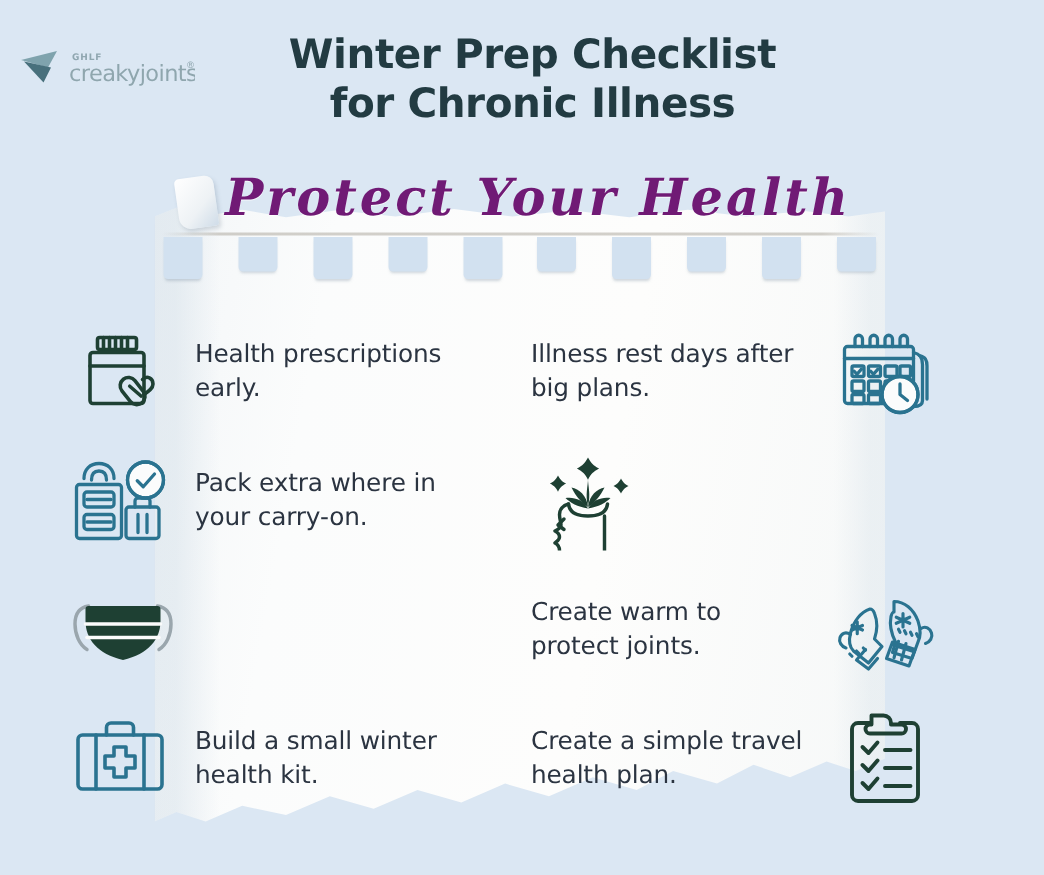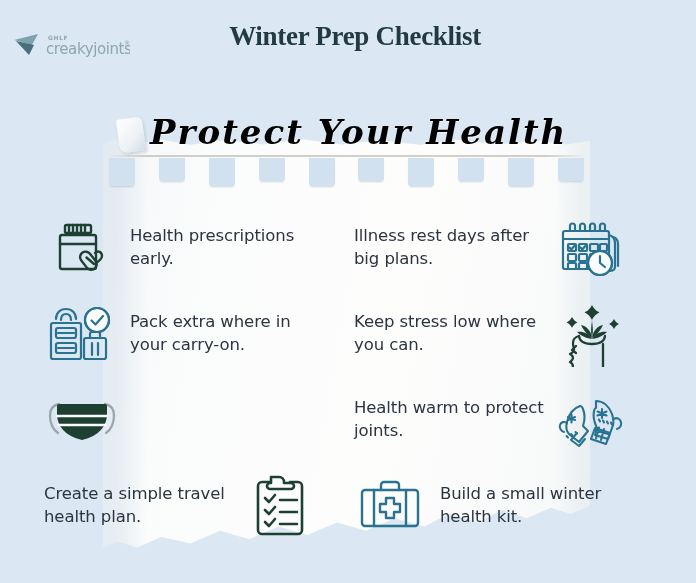--- a/index.html
+++ b/index.html
@@ -36,21 +36,21 @@
     top: 20px;
     width: 470px;
     text-align: center;
     color: #223b42;
     font-family: "DejaVu Sans", sans-serif;
     font-weight: bold;
     font-size: 27px;
     line-height: 1.23;
     letter-spacing: -0.3px;
   }
-  .title-line { display: block; white-space: nowrap; font-family: Liberation Serif, serif; }
+  .title-line { display: block; white-space: nowrap; }
 
   
   .paper {
     position: absolute;
     left: 103px;
     top: 136px;
     width: 487px;
     height: 420px;
     background: linear-gradient(100deg, #f3f6f8 0%, #fbfcfc 22%, #fdfdfc 60%, #f6f8f8 100%);
     box-shadow: 0 2px 10px rgba(40,70,90,0.10);
@@ -129,21 +129,21 @@
     box-shadow: 1px 2px 3px rgba(90,110,130,0.25);
   }
 
   
   .script {
     position: absolute;
     left: 150px;
     top: 112px;
     width: 400px;
     text-align: center;
-    color: #000000;
+    color: #701a75;
     font-family: "DejaVu Serif", serif;
     font-style: italic;
     font-weight: bold;
     font-size: 34px;
     letter-spacing: 2px;
     white-space: nowrap;
     text-shadow: 0 1px 0 rgba(255,255,255,0.7);
   }
 
   
@@ -198,20 +198,21 @@
         <path d="M4 13 L22 17 L17 27 Z" fill="#48707c"></path>
       </g>
       <text x="36" y="12" font-family="DejaVu Sans, sans-serif" font-size="6" font-weight="bold" fill="#90a7b0" letter-spacing="0.6">GHLF</text>
       <text x="34" y="26" font-family="DejaVu Sans, sans-serif" font-size="15" fill="#8fa6ae" letter-spacing="-0.4">creakyjoints</text>
       <text x="112" y="17" font-family="DejaVu Sans, sans-serif" font-size="6" fill="#8fa6ae">®</text>
     </svg>
   </div>
 
   <div class="title">
     <span class="title-line">Winter Prep Checklist</span>
+    <span class="title-line">for Chronic Illness</span>
   </div>
 
   <div class="paper"></div>
   <div class="paper-shade"></div>
   <div class="tear-line"></div>
 
   <div class="tab-row">
     <div class="tab"></div>
     <div class="tab short"></div>
     <div class="tab"></div>
@@ -287,21 +288,20 @@
           <path d="M44 40v12M50 40v12"></path>
           <circle cx="49" cy="17" r="12" fill="#fbfcfc"></circle>
           <circle cx="49" cy="17" r="12"></circle>
           <path d="M43.5 17.5l4 4 7.5-8.5"></path>
         </svg>
       </div>
       <div class="item-text">Pack extra where in your carry-on.</div>
     </div>
 
     <div class="item right">
-      <div class="item-text">Keep stress low where you can.</div>
       <div class="icon-box">
         <svg width="66" height="66" viewBox="0 0 66 66" fill="none" stroke="#1e4033" stroke-width="2.3" stroke-linecap="round" stroke-linejoin="round">
           <path d="M33 4c2.2 4 3.4 5.2 7.4 7.4-4 2.2-5.2 3.4-7.4 7.4-2.2-4-3.4-5.2-7.4-7.4C29.6 9.2 30.8 8 33 4z" fill="#1e4033" stroke="none"></path>
           <path d="M13 16c1.6 2.9 2.5 3.8 5.4 5.4-2.9 1.6-3.8 2.5-5.4 5.4-1.6-2.9-2.5-3.8-5.4-5.4 2.9-1.6 3.8-2.5 5.4-5.4z" fill="#1e4033" stroke="none"></path>
           <path d="M55 18c1.5 2.7 2.3 3.5 5 5-2.7 1.5-3.5 2.3-5 5-1.5-2.7-2.3-3.5-5-5 2.7-1.5 3.5-2.3 5-5z" fill="#1e4033" stroke="none"></path>
           <path d="M33 36c-2-7 0-13 0-18 0 5 2 11 0 18z" fill="#1e4033" stroke="none"></path>
           <path d="M33 37c-6-4-9-9-11-13 5 1 10 5 11 13z" fill="#1e4033" stroke="none"></path>
           <path d="M33 37c6-4 9-9 11-13-5 1-10 5-11 13z" fill="#1e4033" stroke="none"></path>
           <path d="M33 38c-7-1-12-4-15-7 5-1 12 1 15 7z" fill="#1e4033" stroke="none"></path>
           <path d="M33 38c7-1 12-4 15-7-5-1-12 1-15 7z" fill="#1e4033" stroke="none"></path>
@@ -318,60 +318,60 @@
           <path d="M13 12c-6 1-9 5-9 12s3 14 8 17" stroke="#9aa6ad" stroke-width="2.3" fill="none"></path>
           <path d="M59 12c6 1 9 5 9 12s-3 14-8 17" stroke="#9aa6ad" stroke-width="2.3" fill="none"></path>
           <path d="M13 12h46c1.2 0 2 .8 2 2v8c0 12-8 22-25 26C19 44 11 34 11 22v-8c0-1.2.8-2 2-2z" fill="#1e4033"></path>
           <path d="M11 24h50" stroke="#fbfcfc" stroke-width="2.4"></path>
           <path d="M12 33h48" stroke="#fbfcfc" stroke-width="2.4"></path>
         </svg>
       </div>
     </div>
 
     <div class="item right">
-      <div class="item-text">Health warm to protect joints.</div>
+      <div class="item-text">Create warm to protect joints.</div>
       <div class="icon-box">
         <svg width="68" height="62" viewBox="0 0 68 62" fill="none" stroke="#2a7390" stroke-width="2.1" stroke-linecap="round" stroke-linejoin="round">
 
           <path d="M22 17c-6 2-11 8-13 16-1.5 6 0 10 2 12l10 8 9-11-5-5c2-6 2-12 0-17-.7-2-1.6-3-3-3z"></path>
           <path d="M9 34c-3-2-6-1-7 2-1 3 1 6 4 7"></path>
           <path d="M19 44l-6 7 8 6 6-7"></path>
           <path d="M13.5 25.5v8M10 28l7 3M10 31l7-3"></path>
           <path d="M8.5 47l1.5 1.5M13 45l1.5 1.5M17.5 43l1.5 1.5"></path>
 
           <path d="M38 12c7 0 13 5 16 13 2 6 1.5 11 0 14l-4 11-13-4 2-7c-3-6-4-12-3-17 .5-2 1-3 2-3z"></path>
           <path d="M56 30c3-2 6 0 7 3 1 3-1 6-4 7"></path>
           <path d="M37 39l-4 11 15 5 4-11z"></path>
           <path d="M37.5 41l14 4.5M41 38.5l-3 11M46 40l-3 11"></path>
           <path d="M44 20v9M39.5 22.5l9 4M39.5 26.5l9-4"></path>
           <path d="M49 32.5l1 2M53 33.5l1 2M45 31.5l1 2M41 30.5l1 2"></path>
         </svg>
       </div>
+    </div>
+
+    <div class="item left">
+      <div class="icon-box">
+        <svg width="66" height="56" viewBox="0 0 66 56" fill="none" stroke="#2a7390" stroke-width="2.4" stroke-linecap="round" stroke-linejoin="round">
+          <path d="M22 12V7a3 3 0 0 1 3-3h12a3 3 0 0 1 3 3v5"></path>
+          <path d="M6 12h50a3 3 0 0 1 3 3v30a3 3 0 0 1-3 3H6a3 3 0 0 1-3-3V15a3 3 0 0 1 3-3z"></path>
+          <path d="M15 12v36M47 12v36"></path>
+          <path d="M27 20h8v6h6v8h-6v6h-8v-6h-6v-8h6z"></path>
+        </svg>
+      </div>
+      <div class="item-text">Build a small winter health kit.</div>
     </div>
 
     <div class="item right">
       <div class="item-text">Create a simple travel health plan.</div>
       <div class="icon-box">
         <svg width="56" height="64" viewBox="0 0 56 64" fill="none" stroke="#1e4033" stroke-width="2.6" stroke-linecap="round" stroke-linejoin="round">
           <path d="M16 8h-8a4 4 0 0 0-4 4v44a4 4 0 0 0 4 4h36a4 4 0 0 0 4-4V12a4 4 0 0 0-4-4h-8"></path>
           <path d="M17 3h8a5 5 0 0 1 5 5v1h7a3 3 0 0 1 0 6H16a3 3 0 0 1 0-6h1z"></path>
           <path d="M11 24l4 4 6-7"></path>
           <path d="M11 36l4 4 6-7"></path>
           <path d="M11 48l4 4 6-7"></path>
           <path d="M26 26h17M26 38h17M26 50h17"></path>
         </svg>
       </div>
     </div>
 
-    <div class="item left">
-      <div class="icon-box">
-        <svg width="66" height="56" viewBox="0 0 66 56" fill="none" stroke="#2a7390" stroke-width="2.4" stroke-linecap="round" stroke-linejoin="round">
-          <path d="M22 12V7a3 3 0 0 1 3-3h12a3 3 0 0 1 3 3v5"></path>
-          <path d="M6 12h50a3 3 0 0 1 3 3v30a3 3 0 0 1-3 3H6a3 3 0 0 1-3-3V15a3 3 0 0 1 3-3z"></path>
-          <path d="M15 12v36M47 12v36"></path>
-          <path d="M27 20h8v6h6v8h-6v6h-8v-6h-6v-8h6z"></path>
-        </svg>
-      </div>
-      <div class="item-text">Build a small winter health kit.</div>
-    </div>
-
   </div>
 </div>
 
 </body></html>

